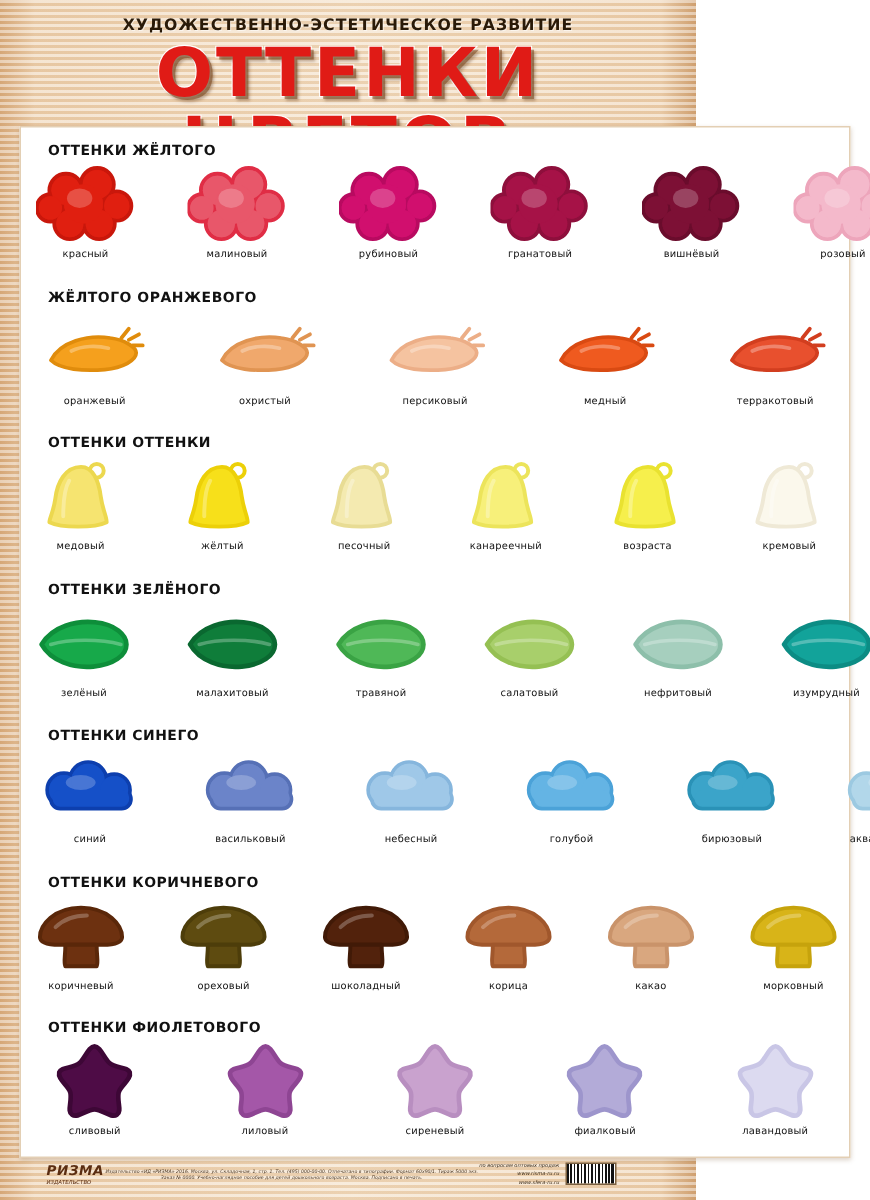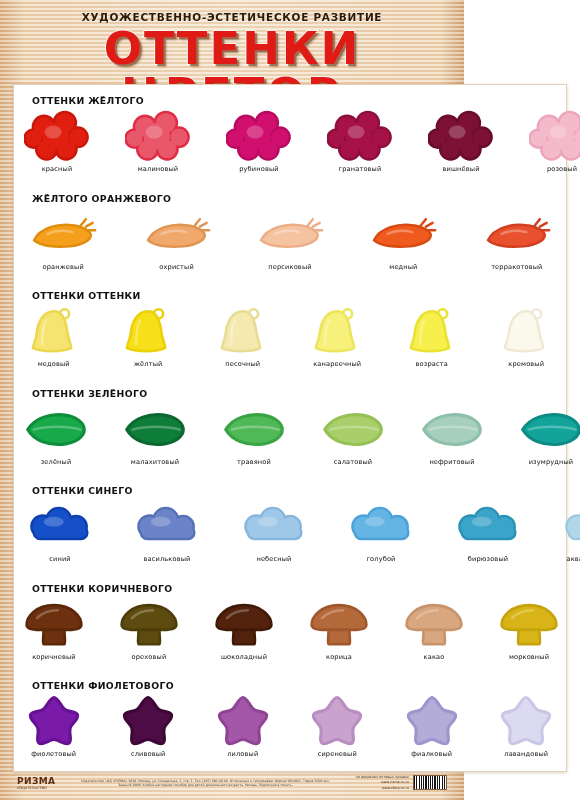--- a/index.html
+++ b/index.html
@@ -86,23 +86,24 @@
     font-size: 6.6px;
     color: #111;
     margin-top: 1px;
     letter-spacing: 0.15px;
     font-family: "DejaVu Sans", sans-serif;
     white-space: nowrap;
   }
   
   #footer {
     position: absolute;
-    left: 13px; right: 13px; bottom: 6px; height: 22px;
-    display: flex; align-items: center; justify-content: space-between;
+    left: 27px; right: 13px; bottom: 6px; height: 22px;
+    display: flex; align-items: center; justify-content: flex-start;
     padding: 0 4px;
+    font-style: italic;
   }
   #brand {
     font-size: 9px; font-weight: bold; color: #5a2d12;
     letter-spacing: 0.4px;
     font-family: "DejaVu Sans", sans-serif;
   }
   #brand small { display: block; font-size: 3.6px; font-weight: normal; letter-spacing: 0; }
   #imprint {
     font-size: 3.1px; color: #4a3520; line-height: 1.45;
     max-width: 250px; text-align: center;
@@ -657,28 +658,20 @@
       <path d="M20 26 C 28 18, 40 14, 52 14" stroke="rgba(255,255,255,0.25)" stroke-width="4" fill="none" stroke-linecap="round"></path>
     </svg>
             </div>
             <div class="swatch-label">морковный</div>
           </div>
         </div>
       </div>
       <div class="group">
         <div class="group-title">ОТТЕНКИ ФИОЛЕТОВОГО</div>
         <div class="swatches">
-          <div class="swatch">
-            <div class="shape-wrap">
-              <svg class="shape" width="58" height="52" viewBox="0 0 88 84">
-    <path d="M44 4 C 50 4, 54 16, 60 22 C 66 28, 80 26, 82 32 C 84 40, 72 46, 70 54 C 68 64, 74 74, 68 78 C 62 82, 52 72, 44 72 C 36 72, 26 82, 20 78 C 14 74, 20 64, 18 54 C 16 46, 4 40, 6 32 C 8 26, 22 28, 28 22 C 34 16, 38 4, 44 4 Z" fill="#7a1aa8" stroke="#651190" stroke-width="5" stroke-linejoin="round"></path>
-  </svg>
-            </div>
-            <div class="swatch-label">фиолетовый</div>
-          </div>
           <div class="swatch">
             <div class="shape-wrap">
               <svg class="shape" width="58" height="52" viewBox="0 0 88 84">
     <path d="M44 4 C 50 4, 54 16, 60 22 C 66 28, 80 26, 82 32 C 84 40, 72 46, 70 54 C 68 64, 74 74, 68 78 C 62 82, 52 72, 44 72 C 36 72, 26 82, 20 78 C 14 74, 20 64, 18 54 C 16 46, 4 40, 6 32 C 8 26, 22 28, 28 22 C 34 16, 38 4, 44 4 Z" fill="#4e0c46" stroke="#3d0736" stroke-width="5" stroke-linejoin="round"></path>
   </svg>
             </div>
             <div class="swatch-label">сливовый</div>
           </div>
           <div class="swatch">
             <div class="shape-wrap">

